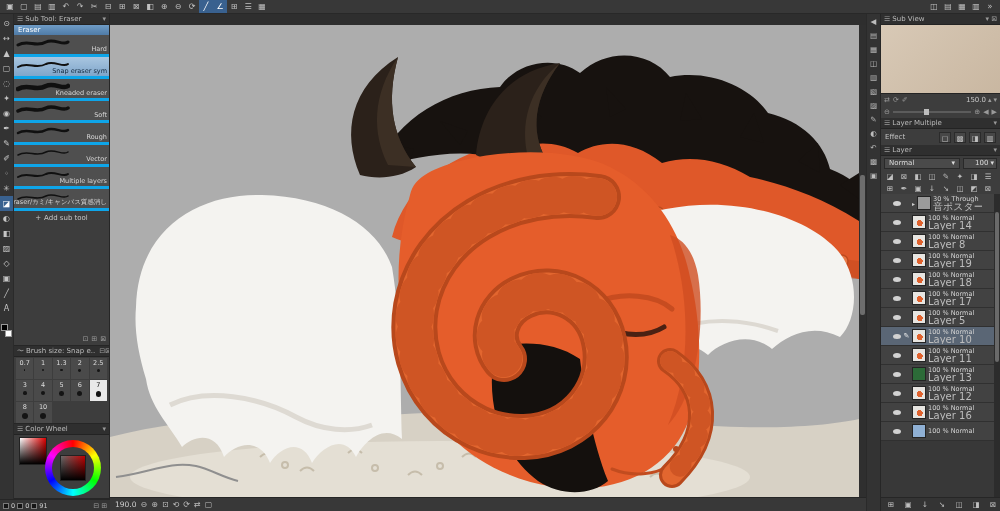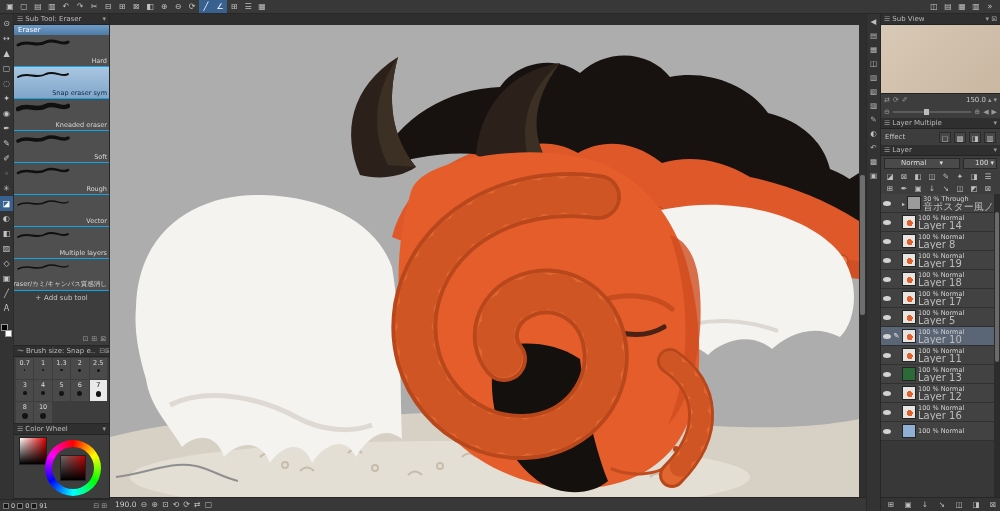--- a/index.html
+++ b/index.html
@@ -21,21 +21,21 @@
 .chip-w{left:5px;top:6px;background:#fff}
 
 .lpanel{position:absolute;left:14px;width:96px;background:#3d3d3d;border-right:1px solid #262626;border-bottom:1px solid #262626;display:flex;flex-direction:column;overflow:hidden}
 #subtool{top:14px;height:332px}
 #brush{top:346px;height:78px}
 #colorwheel{top:424px;height:75px}
 .phead{flex:none;height:11px;background:#2f2f2f;border-bottom:1px solid #232323;display:flex;align-items:center;font-size:7px;color:#bbb;padding:0 3px;gap:2px;white-space:nowrap;overflow:hidden}
 .phico{font-size:7px;color:#9a9a9a;cursor:default}
 #subtool-tab{flex:none;height:10px;background:linear-gradient(#6f9cc6,#4f7ba7);color:#fff;font-size:7px;display:flex;align-items:center;padding:0 4px}
 #subtool-list{flex:none}
-.st-item{height:32px;position:relative;border-bottom:1px solid #0ea5e9;background:#4f4f4f}
+.st-item{height:22px;position:relative;border-bottom:3px solid #0ea5e9;background:#4f4f4f}
 .st-item.sel{background:linear-gradient(#a9c6e0,#7fa6cb)}
 .st-stroke{position:absolute;left:2px;top:2px;width:54px;height:12px}
 .st-label{position:absolute;right:2px;bottom:1px;font-size:6.5px;color:#d6d6d6;white-space:nowrap}
 .st-item.sel .st-label{color:#13293f}
 #addsub{flex:none;height:14px;display:flex;align-items:center;justify-content:center;gap:3px;font-size:7px;color:#c5c5c5}
 .fill{flex:1}
 .pfoot{flex:none;height:12px;display:flex;align-items:center;justify-content:flex-end;gap:3px;padding:0 3px}
 
 #size-grid{display:grid;grid-template-columns:repeat(5,1fr);grid-auto-rows:21px;gap:1px;padding:1px 2px;height:66px;overflow:hidden}
 .size-cell{background:#4a4a4a;display:flex;flex-direction:column;align-items:center;font-size:6.5px;color:#ddd;padding-top:1px}
@@ -69,27 +69,27 @@
 #sv-image{flex:none;height:69px;background:linear-gradient(135deg,#d8c9b6,#c9b7a1);border-bottom:1px solid #242424}
 #sv-ctrl{flex:none;height:12px;display:flex;align-items:center;gap:2px;padding:0 3px;font-size:7px}
 #sv-ctrl-icons{display:flex;gap:3px}
 #sv-slider-row{flex:none;height:12px;display:flex;align-items:center;gap:3px;padding:0 3px}
 .slider{flex:1;height:2px;background:#5c5c5c;position:relative}
 .slider-thumb{position:absolute;left:40%;top:-2px;width:5px;height:6px;background:#bdbdbd}
 #effect-row{flex:none;height:16px;display:flex;align-items:center;gap:3px;padding:0 4px;font-size:7px;color:#c5c5c5}
 #effect-icons{display:flex;gap:3px}
 .phico-btn{width:12px;height:11px;line-height:11px;text-align:center;font-size:7.5px;color:#c0c0c0;background:#474747;border:1px solid #2b2b2b;display:inline-block}
 #blend-row{flex:none;height:14px;display:flex;align-items:center;gap:3px;padding:0 3px}
-#blend-select{flex:1;height:11px;background:#4a4a4a;border:1px solid #292929;font-size:7px;color:#ddd;display:flex;align-items:center;padding:0 16px;gap:2px}
+#blend-select{flex:1;height:11px;background:#4a4a4a;border:1px solid #292929;font-size:7px;color:#ddd;display:flex;align-items:center;padding:0 4px;gap:2px}
 #opacity-box{width:34px;height:11px;background:#4a4a4a;border:1px solid #292929;font-size:7px;color:#ddd;display:flex;align-items:center;justify-content:flex-end;padding:0 2px;gap:2px}
 .lp-iconrow{flex:none;height:12px;display:flex;align-items:center;gap:2px;padding:0 3px}
 .lpi{width:12px;height:11px;line-height:11px;text-align:center;font-size:7.5px;color:#c0c0c0}
 #layers-wrap{flex:1;position:relative;overflow:hidden;background:#383838}
 #layers-list{position:absolute;left:0;top:0;right:6px;bottom:0}
-.layer-row{height:19px;display:flex;align-items:center;gap:2px;padding:0 2px;border-bottom:1px solid #303030;background:#424242}
+.layer-row{height:19px;display:flex;align-items:center;gap:2px;padding:0 12px;border-bottom:1px solid #303030;background:#424242}
 .layer-row.sel{background:#5a6675}
 .eye{width:8px;height:5px;background:#d2d2d2;border-radius:50%;flex:none}
 .pen{width:7px;font-size:7px;color:#eee;flex:none;text-align:center}
 .arr{font-size:6px;color:#ccc;flex:none}
 .thumb{width:14px;height:14px;flex:none;border:1px solid #242424;background:#e7e5e1}
 .t-art{background:radial-gradient(circle at 55% 60%,#e0622e 0 3px,#e7e5e1 3px)}
 .t-noise{background:#9b9b9b}
 .t-purple{background:#b05cf0}
 .t-green{background:#2c6b38}
 .t-blue{background:#8fb0d4}

